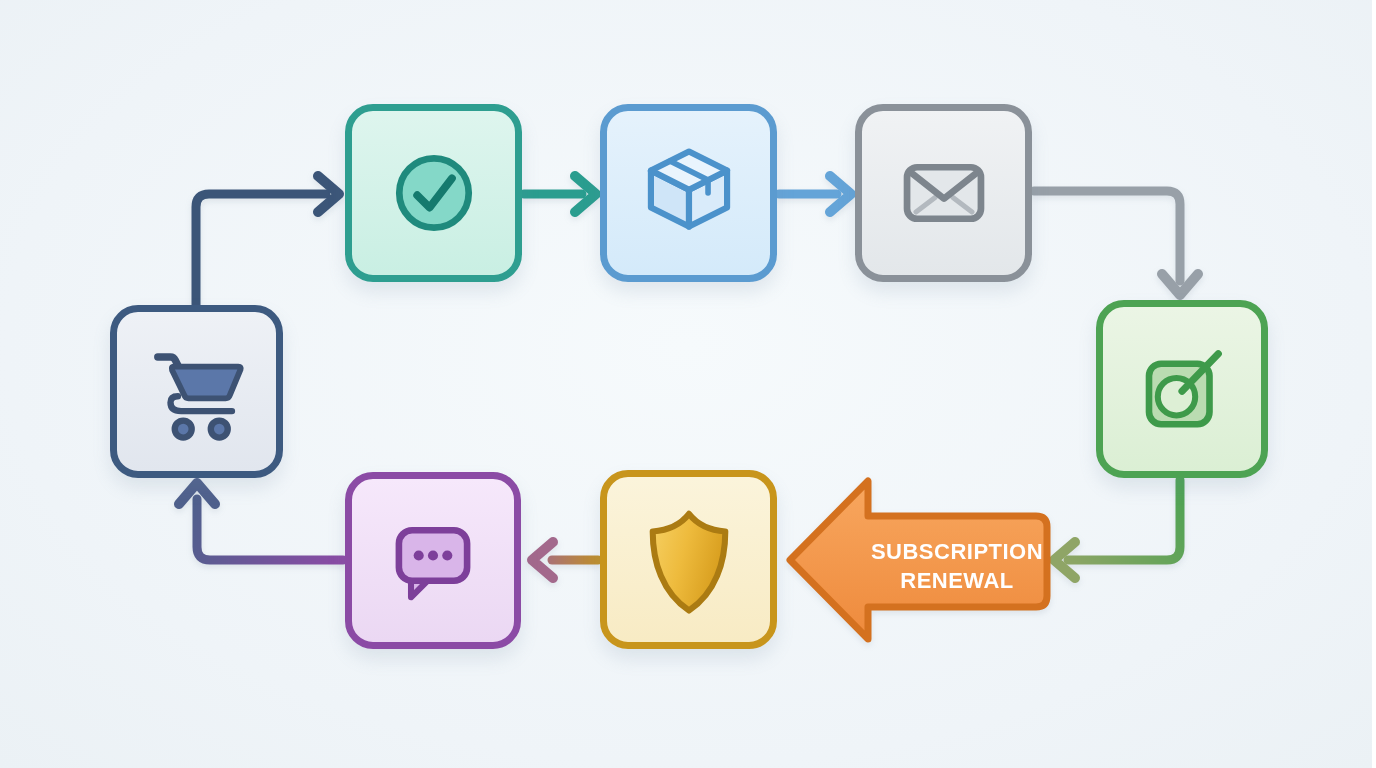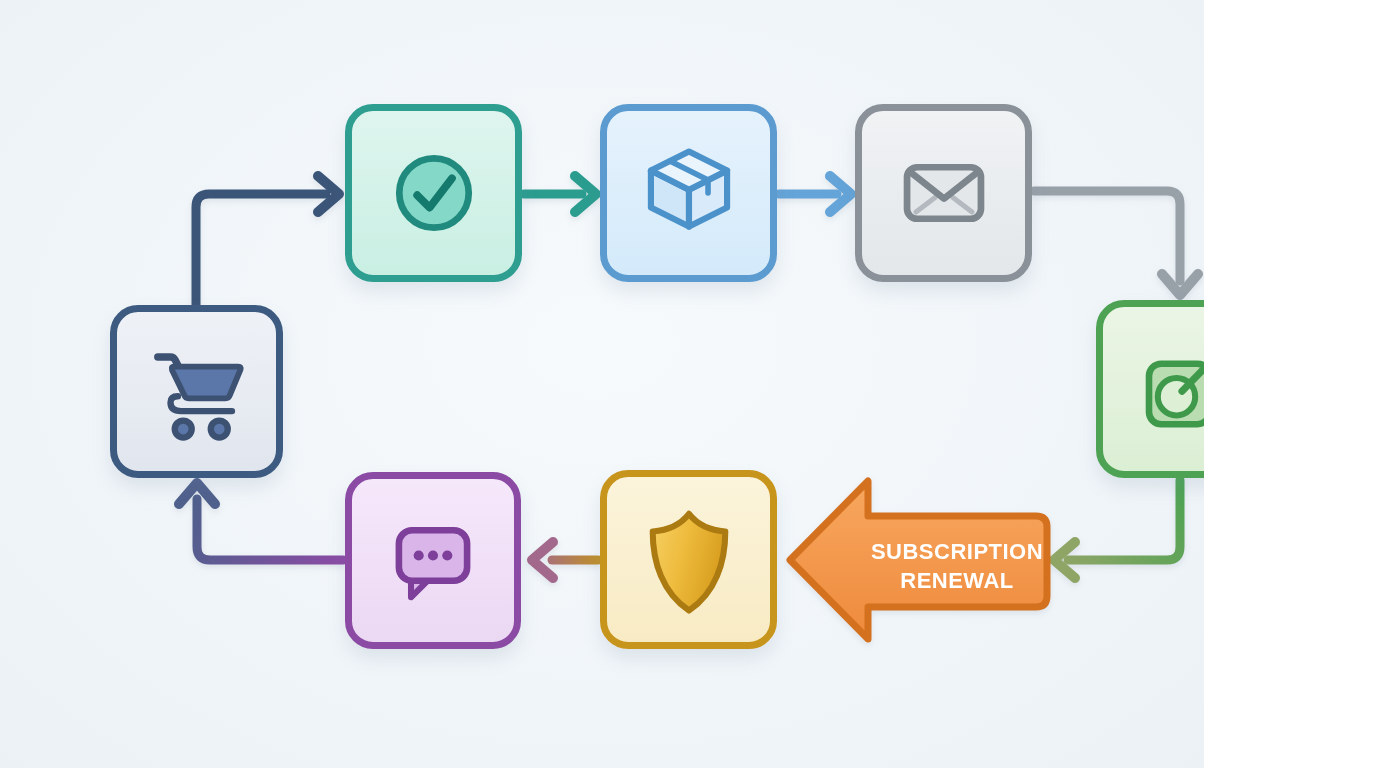--- a/index.html
+++ b/index.html
@@ -1,19 +1,19 @@
 <!DOCTYPE html>
 <html><head>
 <meta charset="utf-8">
 <style>
   html,body{margin:0;padding:0;}
   body{font-family:"Liberation Sans", sans-serif;}
   #stage{
     position:relative;
-    width:1204px;height:768px;
+    width:1372px;height:768px;
     background:radial-gradient(ellipse at 50% 45%, #f6fafc 0%, #eff4f8 70%, #ebf1f5 100%);
     overflow:hidden;
   }
   .node{
     position:absolute;
     border-radius:28px;
     border:7px solid;
     box-sizing:border-box;
     display:flex;align-items:center;justify-content:center;
     box-shadow:0 10px 18px rgba(110,135,160,.16);

